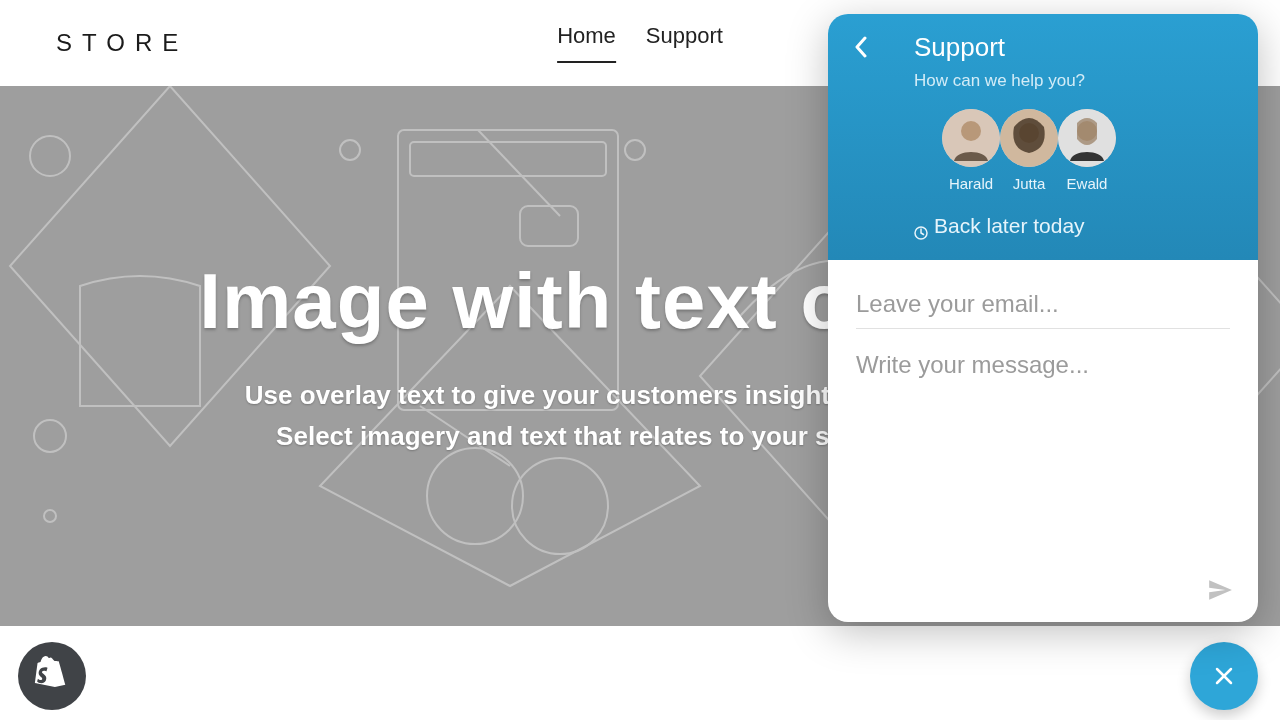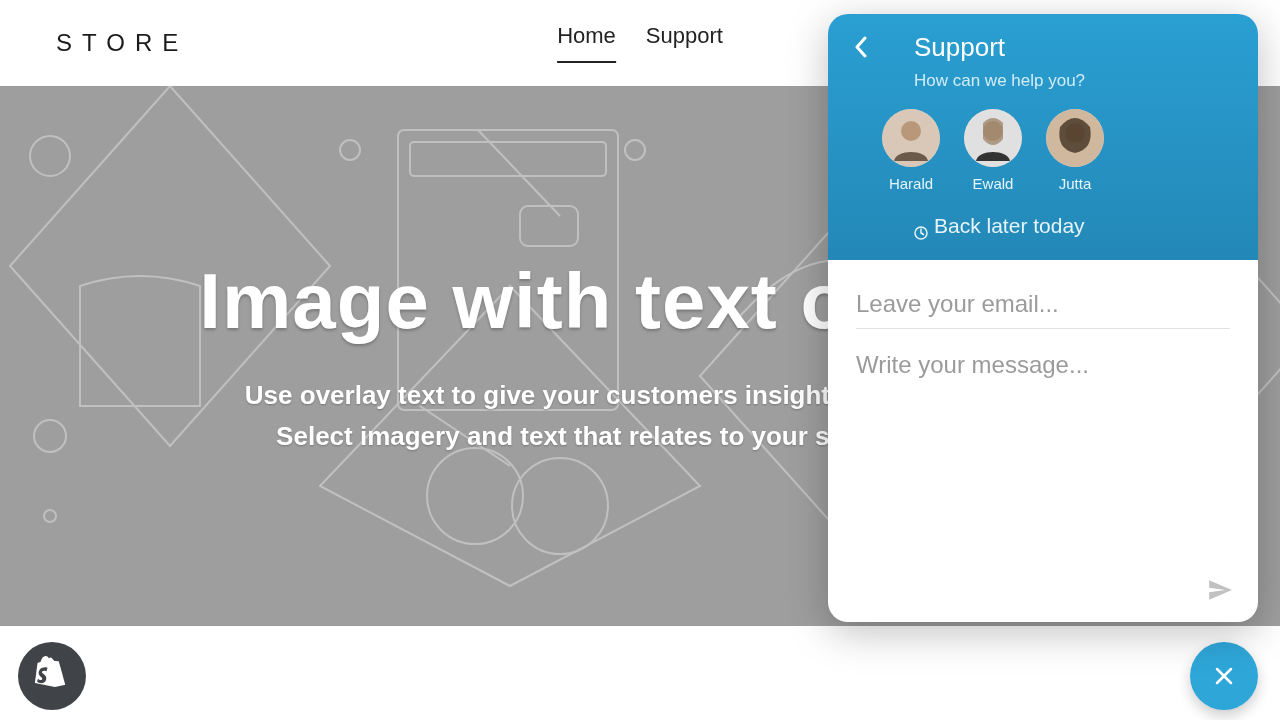--- a/index.html
+++ b/index.html
@@ -27,21 +27,21 @@
   
   .chat-fab { position: absolute; right: 22px; bottom: 10px; width: 68px; height: 68px; border-radius: 50%; background: #2ea6d8; display: flex; align-items: center; justify-content: center; box-shadow: 0 6px 14px rgba(0,0,0,0.2); }
   .chat-fab svg { width: 24px; height: 24px; stroke: #fff; }
 
   
   .chat-panel { position: absolute; right: 22px; top: 14px; width: 430px; height: 608px; border-radius: 20px; overflow: hidden; box-shadow: 0 10px 40px rgba(0,0,0,0.25); background: #fff; display: flex; flex-direction: column; }
   .chat-header { background: linear-gradient(180deg, #2a9fd2 0%, #2388b7 100%); color: #fff; padding: 18px 28px 22px 28px; position: relative; }
   .chat-back { position: absolute; left: 22px; top: 22px; width: 22px; height: 22px; display: flex; align-items: center; justify-content: center; cursor: pointer; }
   .chat-title { font-size: 26px; font-weight: 400; margin-left: 58px; }
   .chat-subtitle { font-size: 17px; color: #d3ecf7; margin-left: 58px; margin-top: 8px; }
-  .agents { display: flex; gap: 24px; margin-top: 18px; margin-left: 26px; }
+  .agents { display: flex; margin-top: 18px; margin-left: 86px; }
   .agent { display: flex; flex-direction: column; align-items: center; font-size: 15px; color: #e6f4fb; }
   .agent .avatar { width: 58px; height: 58px; border-radius: 50%; background: #cfcfcf; margin-bottom: 8px; display:flex; align-items:center; justify-content:center; overflow:hidden; }
   .status-line { display: flex; align-items: center; gap: 10px; margin-top: 22px; margin-left: 58px; font-size: 21px; color: #e6f4fb; }
   .status-dot { width: 10px; height: 10px; position: relative; }
 
   .chat-body { flex: 1; padding: 20px 28px; position: relative; }
   .email-input { width: 100%; border: none; border-bottom: 1px solid #e1e1e1; font-size: 24px; color: #c2410c; padding: 10px 0; outline: none; background: transparent; }
   .email-input::placeholder { color: #9b9b9b; }
   .message-input { width: 100%; border: none; font-size: 24px; color: #444; padding: 14px 0; outline: none; resize: none; background: transparent; font-family: inherit; height: 120px; margin-top: 8px;}
   .message-input::placeholder { color: #9b9b9b; }
@@ -124,37 +124,37 @@
               <circle cx="29" cy="29" r="29" fill="#d9c7b8"></circle>
               <circle cx="29" cy="22" r="10" fill="#b89879"></circle>
               <path d="M12 52c2-12 32-12 34 0" fill="#6b5a4a"></path>
             </svg>
         </div>
         <span>Harald</span>
       </div>
       <div class="agent">
         <div class="avatar">
           <svg width="58" height="58" viewBox="0 0 58 58">
+              <circle cx="29" cy="29" r="29" fill="#d0b89e"></circle>
+              <circle cx="29" cy="24" r="10" fill="#b89879"></circle>
+              <path d="M14 18q15 -18 30 0q4 22 -15 26q-19 -4 -15 -26" fill="#3a2a1a" opacity="0.75"></path>
+            </svg>
+        </div>
+        <span>Jutta</span>
+      </div>
+      <div class="agent">
+        <div class="avatar">
+          <svg width="58" height="58" viewBox="0 0 58 58">
               <circle cx="29" cy="29" r="29" fill="#e0e0e0"></circle>
               <circle cx="29" cy="22" r="10" fill="#c9b8a8"></circle>
               <path d="M12 52c2-12 32-12 34 0" fill="#333"></path>
               <path d="M19 14q10 -10 20 0 v16 q-10 12 -20 0z" fill="#8a6a4a" opacity="0.6"></path>
             </svg>
         </div>
         <span>Ewald</span>
-      </div>
-      <div class="agent">
-        <div class="avatar">
-          <svg width="58" height="58" viewBox="0 0 58 58">
-              <circle cx="29" cy="29" r="29" fill="#d0b89e"></circle>
-              <circle cx="29" cy="24" r="10" fill="#b89879"></circle>
-              <path d="M14 18q15 -18 30 0q4 22 -15 26q-19 -4 -15 -26" fill="#3a2a1a" opacity="0.75"></path>
-            </svg>
-        </div>
-        <span>Jutta</span>
       </div>
     </div>
     <div class="status-line">
       <span class="status-dot">
         <svg width="14" height="14" viewBox="0 0 14 14">
             <circle cx="7" cy="7" r="6" fill="none" stroke="#e6f4fb" stroke-width="1.5"></circle>
             <path d="M7 3v4l2.5 1.5" stroke="#e6f4fb" stroke-width="1.5" fill="none" stroke-linecap="round"></path>
           </svg>
       </span>
       <span>Back later today</span>

